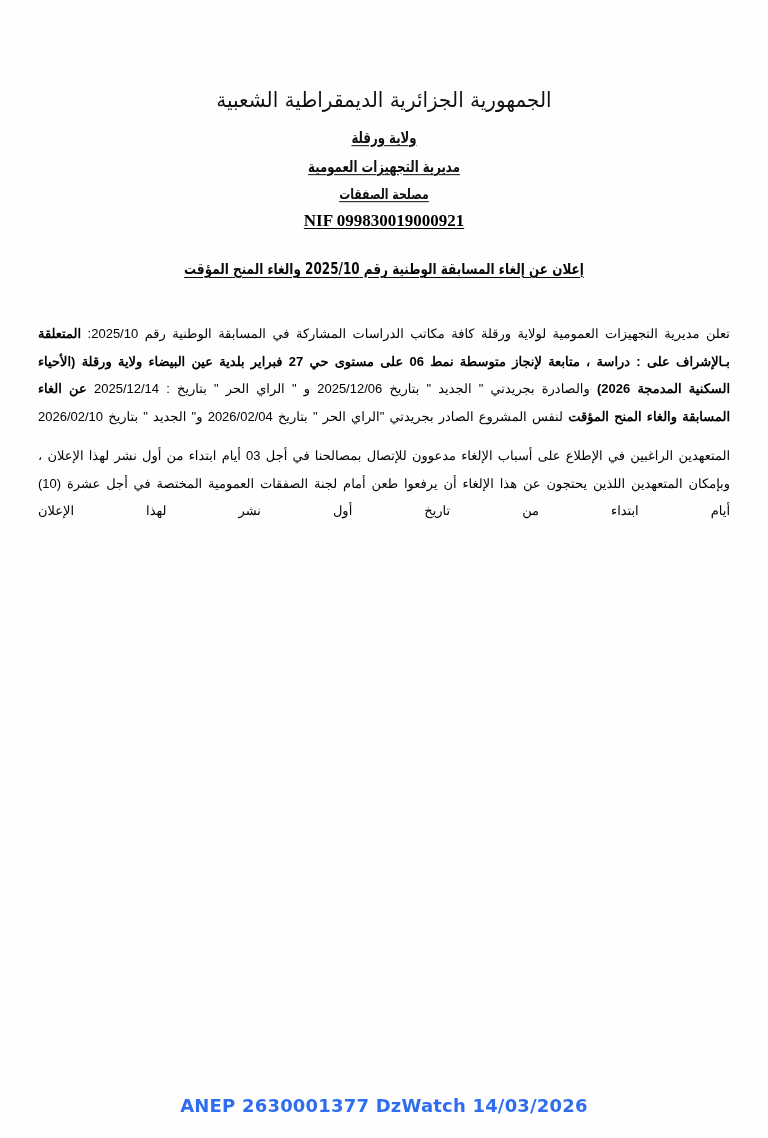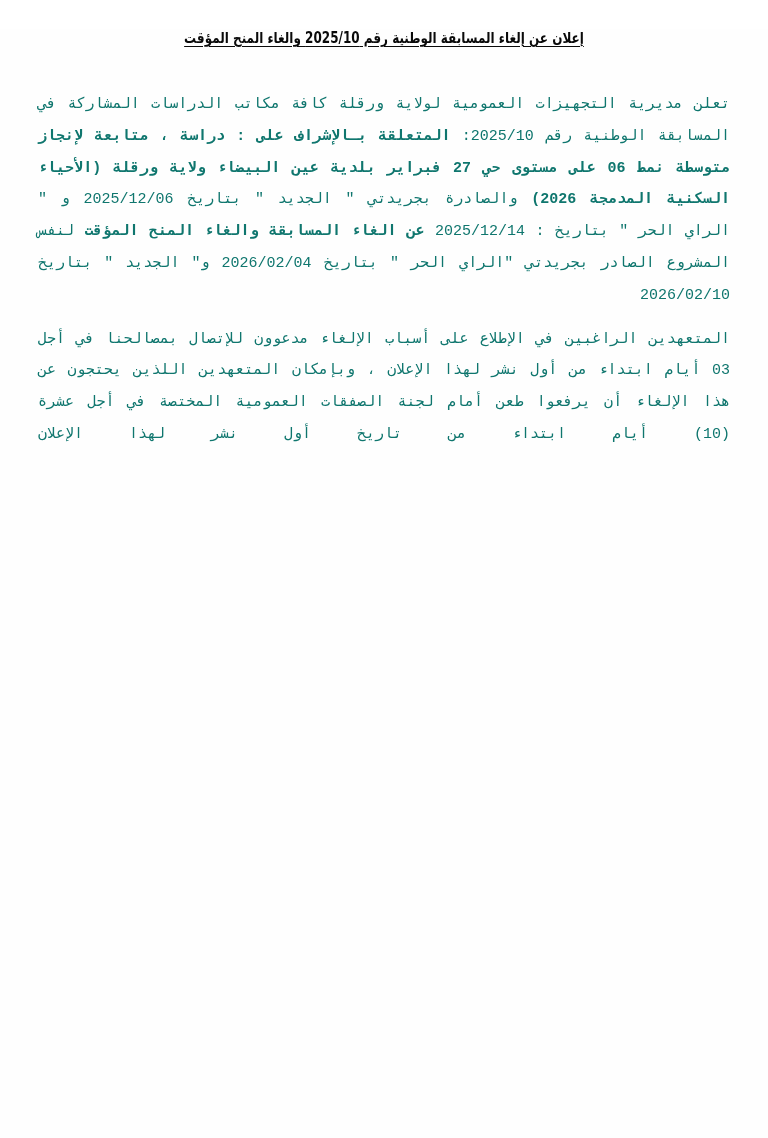--- a/index.html
+++ b/index.html
@@ -95,26 +95,26 @@
   }
 
   
   .body-wrap {
     margin: 0 38px;
     padding-top: 42px;
     direction: rtl;
   }
 
   .para {
-    font-family: Liberation Mono, monospace;
-    font-size: 15px;
+    font-family: Liberation Sans, sans-serif;
+    font-size: 13px;
     line-height: 2.12;
     text-align: justify;
     text-align-last: justify;
-    color: #0f766e;
+    color: #000000;
     word-spacing: 1px;
   }
 
   .para + .para {
     margin-top: 12px;
   }
 
   .para b {
     font-weight: 700;
   }
@@ -134,22 +134,36 @@
     font-size: 18px;
     color: #2f6df0;
     letter-spacing: 0.2px;
   }
 </style>
 </head>
 <body>
 
 <div class="page">
 
+  <div class="header">
+    <div class="hdr-republic">الجمهورية الجزائرية الديمقراطية الشعبية</div>
+
+    <div class="hdr-wilaya">ولاية ورقلة</div>
+
+    <div class="hdr-direction">مديرية التجهيزات العمومية</div>
+
+    <div class="hdr-service">مصلحة الصفقات</div>
+
+    <div class="hdr-nif">NIF 099830019000921</div>
+  </div>
 
   <div class="doc-title">إعلان عن إلغاء المسابقة الوطنية رقم 2025/10 والغاء المنح المؤقت</div>
 
   <div class="body-wrap">
     <div class="para"><span>تعلن مديرية التجهيزات العمومية لولاية ورقلة كافة مكاتب الدراسات المشاركة في المسابقة الوطنية رقم 2025/10: </span><b>المتعلقة بـالإشراف على : دراسة ، متابعة لإنجاز متوسطة نمط 06 على مستوى حي 27 فبراير بلدية عين البيضاء ولاية ورقلة (الأحياء السكنية المدمجة 2026)</b><span> والصادرة بجريدتي " الجديد " بتاريخ 2025/12/06 و " الراي الحر " بتاريخ : 2025/12/14 </span><b>عن الغاء المسابقة والغاء المنح المؤقت</b><span> لنفس المشروع الصادر بجريدتي "الراي الحر " بتاريخ 2026/02/04 و" الجديد " بتاريخ 2026/02/10</span></div>
     <div class="para"><span>المتعهدين الراغبين في الإطلاع على أسباب الإلغاء مدعوون للإتصال بمصالحنا في  أجل 03 أيام  ابتداء من أول نشر  لهذا الإعلان ، وبإمكان المتعهدين  اللذين يحتجون عن هذا الإلغاء أن يرفعوا طعن أمام لجنة الصفقات العمومية المختصة في أجل عشرة (10) أيام ابتداء من تاريخ أول نشر لهذا الإعلان</span></div>
   </div>
 
+  <div class="footer">
+    <div class="footer-text" style="color: rgb(47, 109, 240);">ANEP 2630001377 DzWatch 14/03/2026</div>
+  </div>
 
 </div>
 
 </body></html>

